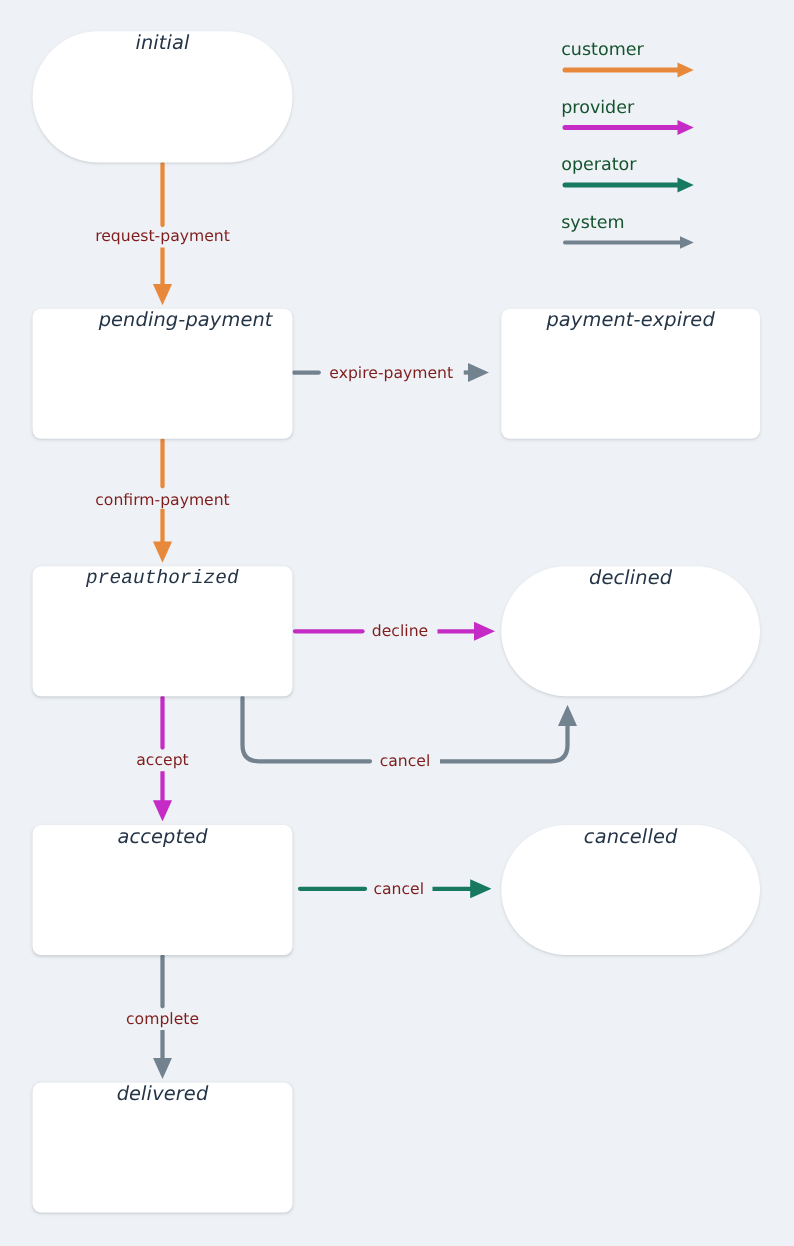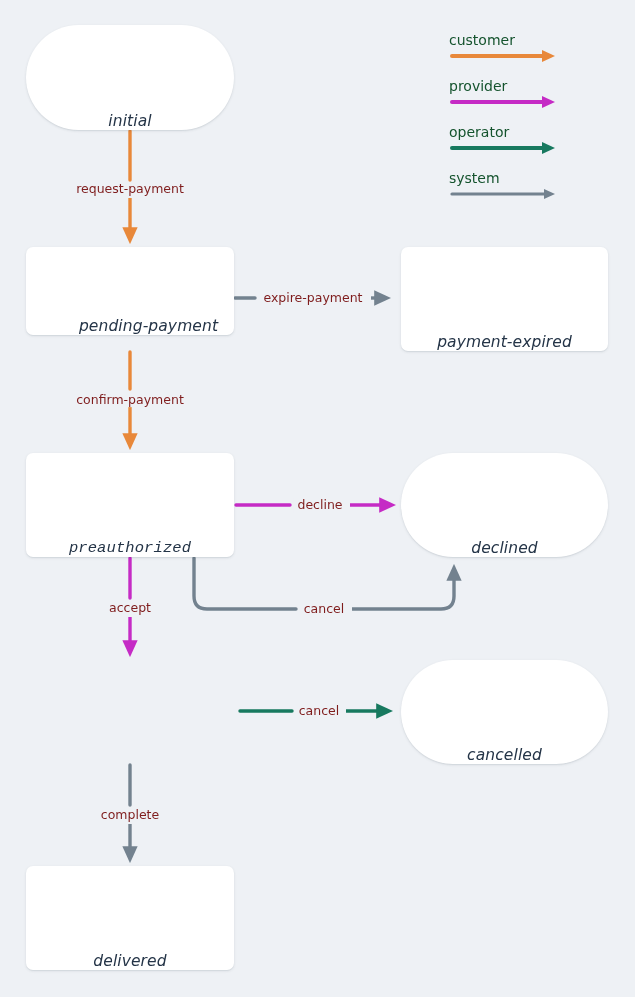--- a/index.html
+++ b/index.html
@@ -24,21 +24,21 @@
     top: 0;
     width: 635px;
     height: 997px;
     pointer-events: none;
   }
   .node {
     position: absolute;
     background: #ffffff;
     box-shadow: 0 1px 3px rgba(31,45,61,0.10), 0 1px 1px rgba(31,45,61,0.06);
     display: flex;
-    align-items: flex-end;
+    align-items: flex-start;
     justify-content: center;
     box-sizing: border-box;
   }
   .node.rect { border-radius: 7px; }
   .node.pill { border-radius: 9999px; }
   .node-label {
     font-style: italic;
     font-size: 15.5px;
     color: #243447;
     letter-spacing: 0.1px;
@@ -133,36 +133,39 @@
     <g>
       <path d="M130,765 L130,805" stroke="#73828f" stroke-width="3.4" fill="none" stroke-linecap="round"></path>
       <path d="M130,824 L130,855" stroke="#73828f" stroke-width="3.4" fill="none" marker-end="url(#ah-gray)"></path>
     </g>
   </svg>
 
   <div class="node pill" style="left:26px; top:25px; width:208px; height:105px;">
     <span class="node-label">initial</span>
   </div>
 
-  <div class="node rect" style="left:26px; top:247px; width:208px; height:88px;padding-left:37px;">
+  <div class="node rect" style="left:26px; top:247px; width:208px; height:104px;padding-left:37px;">
     <span class="node-label">pending-payment</span>
   </div>
 
   <div class="node rect" style="left:401px; top:247px; width:207px; height:104px;">
     <span class="node-label">payment-expired</span>
   </div>
 
   <div class="node rect" style="left:26px; top:453px; width:208px; height:104px;font-family:Liberation Mono, monospace;">
     <span class="node-label">preauthorized</span>
   </div>
 
   <div class="node pill" style="left:401px; top:453px; width:207px; height:104px;">
     <span class="node-label">declined</span>
   </div>
 
+  <div class="node rect" style="left:26px; top:660px; width:208px; height:104px;">
+    <span class="node-label">accepted</span>
+  </div>
 
   <div class="node pill" style="left:401px; top:660px; width:207px; height:104px;">
     <span class="node-label">cancelled</span>
   </div>
 
   <div class="node rect" style="left:26px; top:866px; width:208px; height:104px;">
     <span class="node-label">delivered</span>
   </div>
 
   <span class="edge-label" style="left:130px; top:189px;">request-payment</span>

